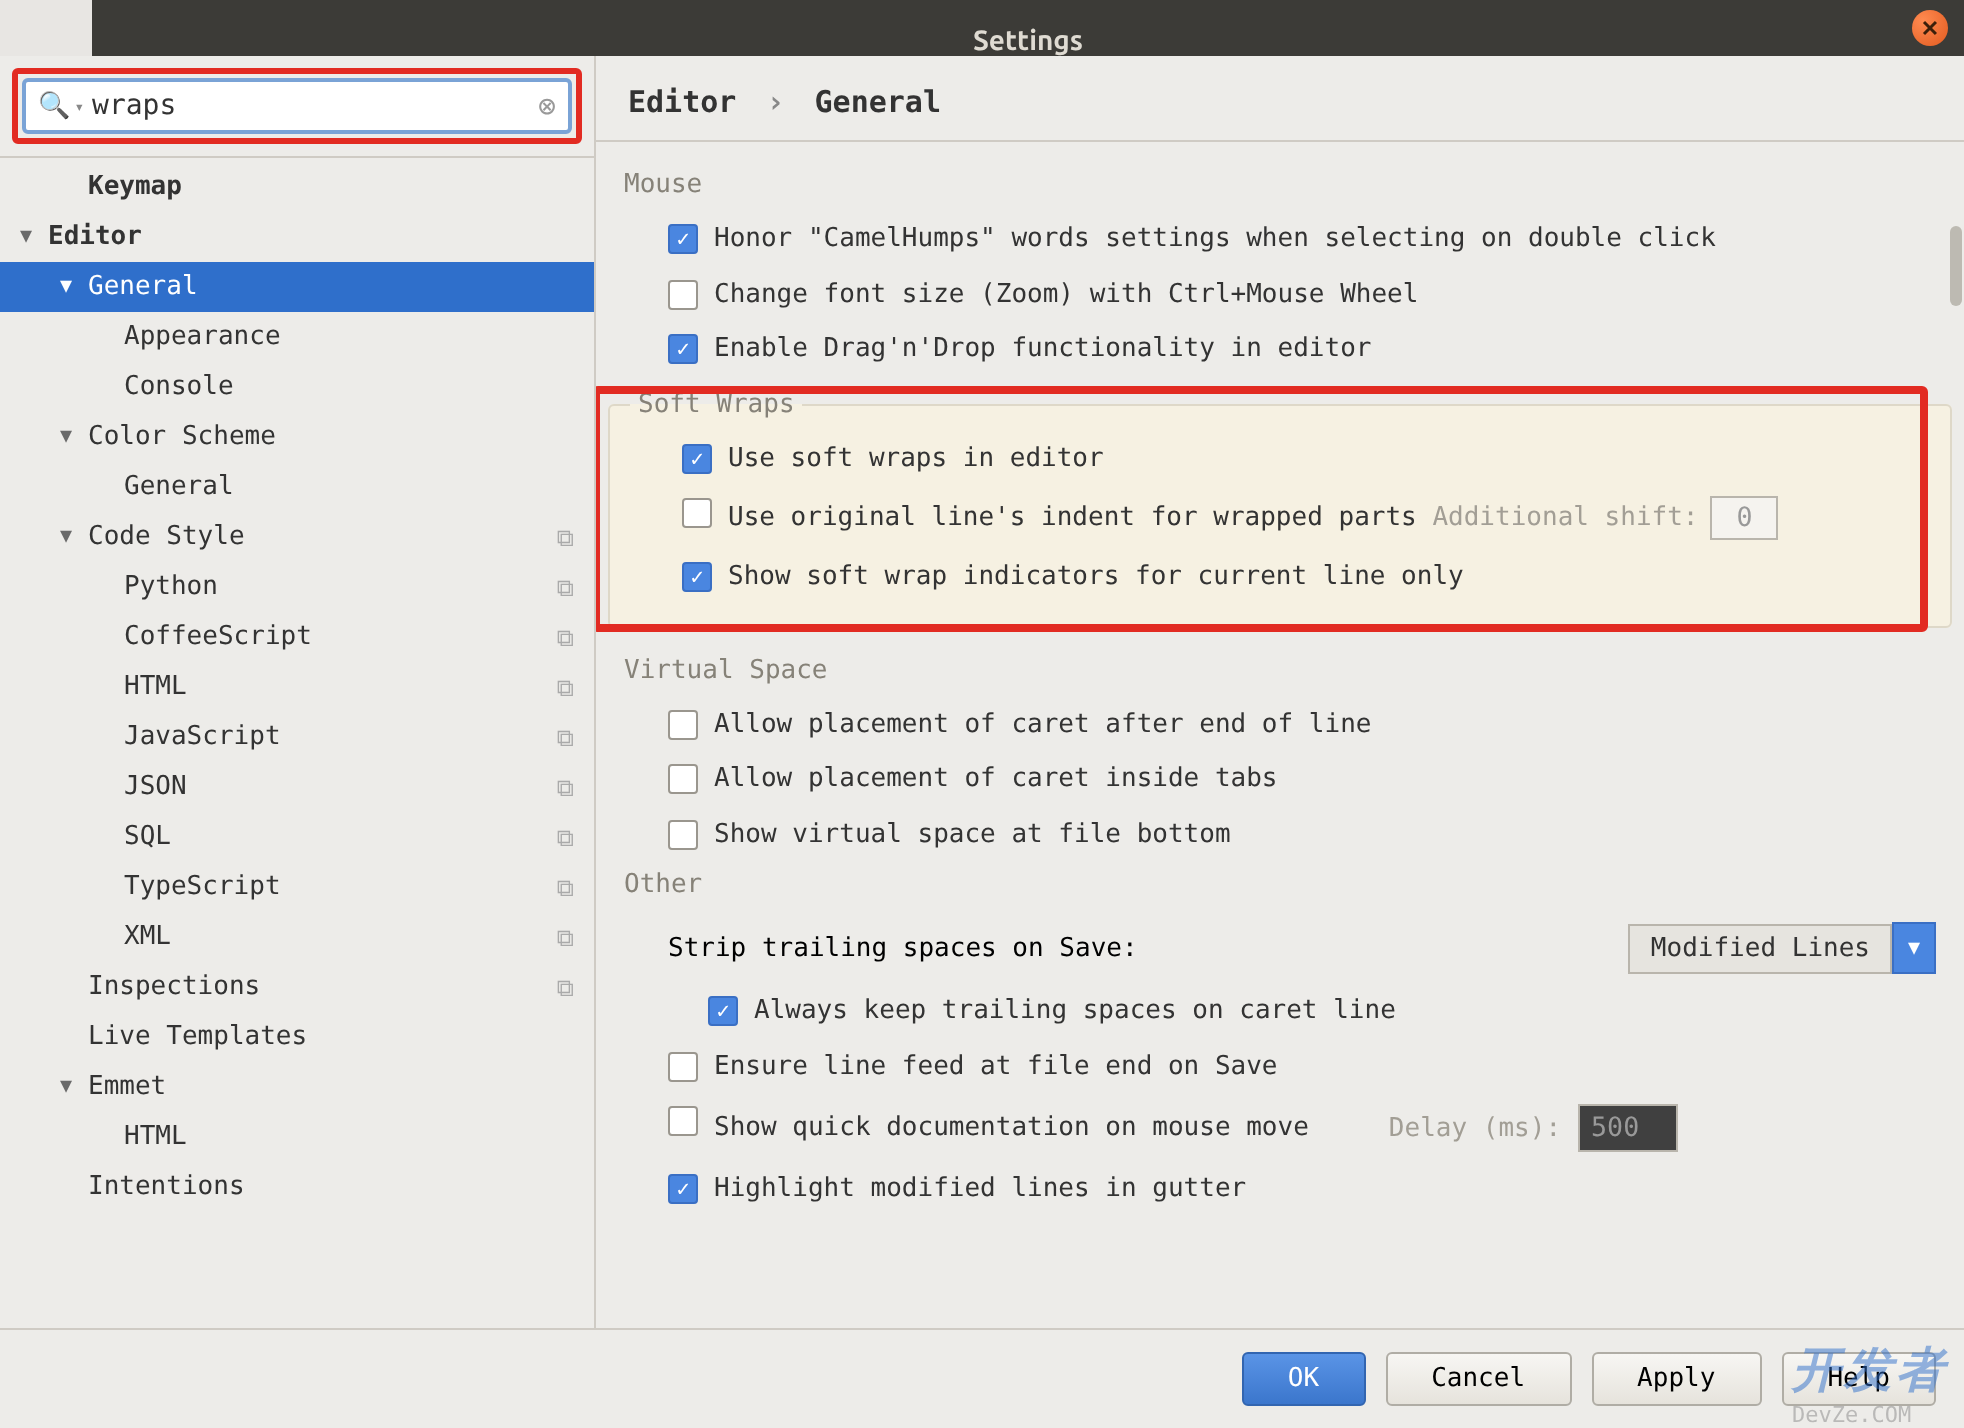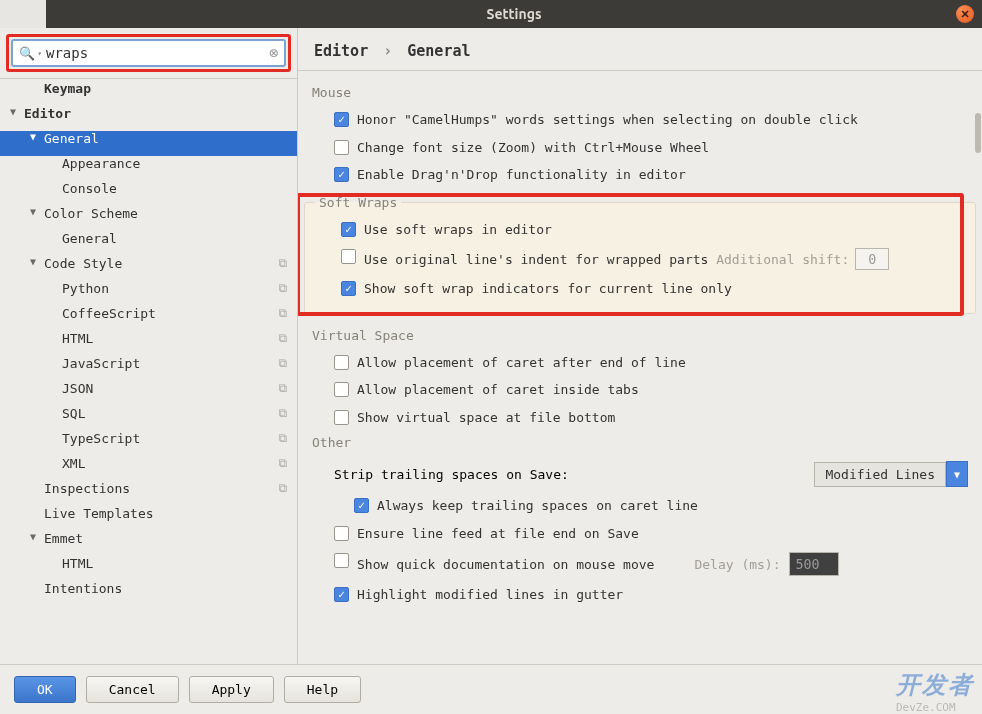--- a/index.html
+++ b/index.html
@@ -10,21 +10,21 @@
   width: 982px;
   height: 714px;
   overflow: hidden;
   position: relative;
 }
 .titlebar {
   background: #3c3b37;
   color: #dfdbd2;
   height: 28px;
   display: flex;
-  align-items: center;
+  align-items: flex-end;
   justify-content: center;
   position: relative;
   font-family: "Ubuntu", sans-serif;
   font-size: 14px;
   font-weight: bold;
   margin-left: 46px;
 }
 .titlebar .close-btn {
   position: absolute;
   right: 8px;
@@ -73,20 +73,21 @@
   border: none;
   outline: none;
   font-family: inherit;
   font-size: 14px;
   color: #333;
 }
 .search-inner .clr { color: #999; font-size: 15px; }
 .tree { flex: 1; overflow: auto; padding-top: 2px; }
 .tree-item {
   display: flex;
+  align-items: center;
   height: 25px;
   padding-left: 10px;
   cursor: pointer;
   position: relative;
 }
 .tree-item .arrow { width: 14px; color: #6a6a6a; font-size: 10px; }
 .tree-item .tlabel { flex: 1; color: #333; }
 .tree-item.bold .tlabel { font-weight: bold; }
 .tree-item.selected { background: #2f6fcb; }
 .tree-item.selected .tlabel, .tree-item.selected .arrow { color: #fff; }
@@ -194,20 +195,21 @@
   text-align: left;
   padding: 0 6px;
   font-family: inherit;
   margin-left: 8px;
 }
 .footer {
   border-top: 1px solid #cfcbc4;
   height: 50px;
   display: flex;
   align-items: center;
+  justify-content: flex-end;
   padding: 0 14px;
   gap: 10px;
   background: #edece9;
 }
 .footer button {
   font-family: inherit;
   font-size: 13px;
   padding: 5px 22px;
   border: 1px solid #b0ada5;
   border-radius: 3px;

